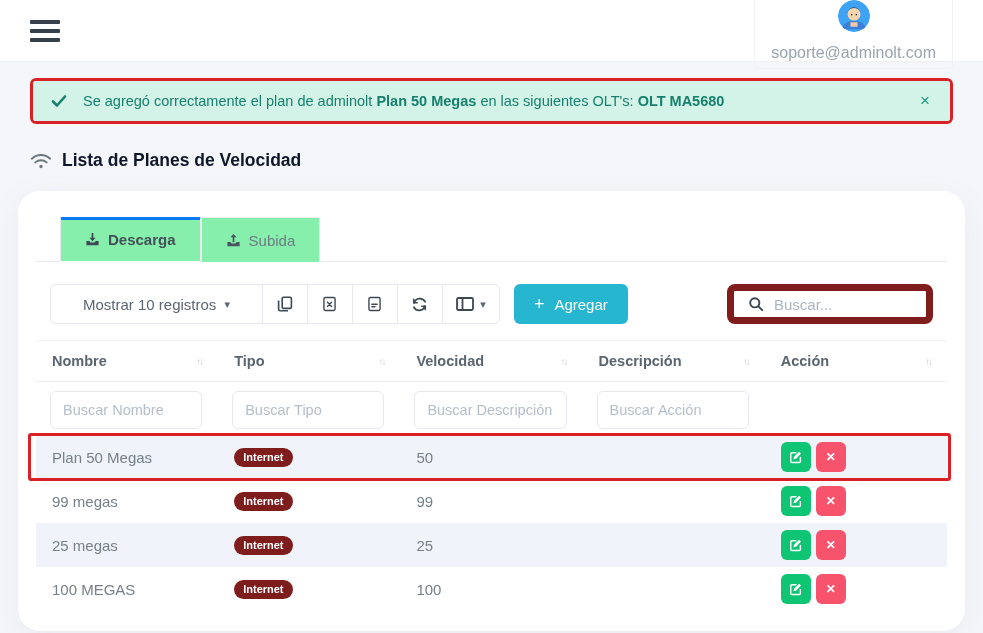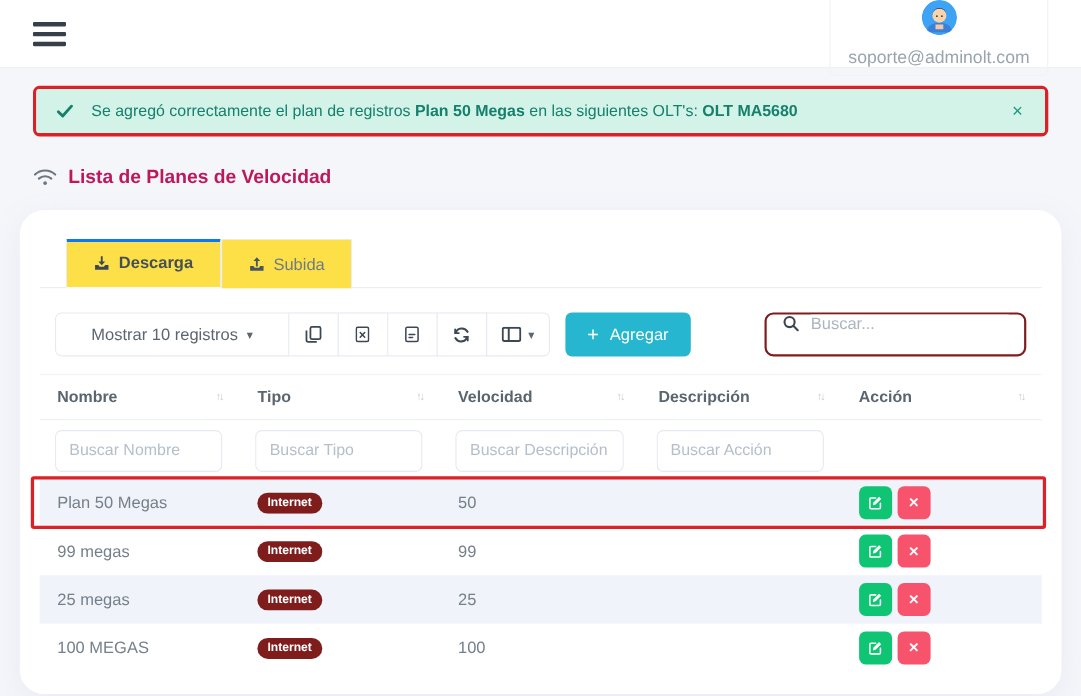--- a/index.html
+++ b/index.html
@@ -32,36 +32,36 @@
     background:#d3f3e9; border-radius:3px; display:flex; align-items:center;
     padding:10px 18px; color:#16806c; font-size:14.5px;
   }
   .alert .msg { flex:1; margin-left:16px; }
   .alert b { font-weight:700; }
   .alert-close { color:#1d9a84; font-size:17px; cursor:pointer; padding:0 2px; }
 
   
   .page-title-row {
     display:flex; align-items:center; gap:10px; margin:26px 30px 20px;
-    color:#be185d; font-size:17.5px; font-weight:700;
+    color:#0f172a; font-size:17.5px; font-weight:700;
   }
 
   
   .card {
     background:#fff; margin:0 18px; border-radius:22px;
     box-shadow:0 8px 28px rgba(140,152,164,.10);
     padding:26px 18px 20px; min-height:440px;
   }
 
   
   .tabs { display:flex; border-bottom:1px solid #e8ecf1; padding-left:24px; }
   .tab {
     display:flex; align-items:center; gap:8px; font-size:15px; cursor:pointer;
     padding:13px 24px; border:1px solid #e8ecf1; border-bottom:none;
-    color:#6f7a84; background:#fde047; border-radius:2px 2px 0 0; margin-bottom:-1px;
+    color:#6f7a84; background:#86efac; border-radius:2px 2px 0 0; margin-bottom:-1px;
   }
   .tab.active {
     border-top:3px solid #0b78f5; padding-top:11px;
     color:#444f59; font-weight:700; border-bottom:1px solid #fff;
   }
   .tab svg { flex:none; }
 
   
   .toolbar { display:flex; align-items:center; margin:22px 14px 0; }
   .btn-group { display:flex; }
@@ -77,22 +77,22 @@
   .gbtn.icon-caret { width:58px; gap:6px; }
   .caret { font-size:11px; color:#5c6670; }
   .add-btn {
     margin-left:14px; background:#26b6cf; color:#fff; border:none; cursor:pointer;
     height:40px; padding:0 20px; border-radius:6px; font-size:15px;
     display:flex; align-items:center; gap:10px;
     font-family:inherit;
   }
   .add-btn .plus { font-size:18px; font-weight:400; line-height:1; }
   .search-wrap {
-    margin-left:auto; display:flex; align-items:flex-start; gap:10px;
-    border:2px solid #7f1d1d; border-radius:8px; height:40px; width:238px; padding:0 14px;
+    margin-left:auto; display:flex; align-items:center; gap:10px;
+    border:7px solid #7f1d1d; border-radius:8px; height:40px; width:206px; padding:0 14px;
     background:#fff;
   }
   .search-wrap input {
     border:none; outline:none; flex:1; font-size:15px; color:#5c6670; width:100%;
     font-family:inherit;
   }
   .search-wrap input::placeholder { color:#aab5c0; }
 
   
   .tablezone { margin-top:16px; }
@@ -156,21 +156,21 @@
     <span class="useremail">soporte@adminolt.com</span>
   </div>
 </header>
 
 <div class="annotation-box">
   <div class="alert">
     <svg width="16" height="16" viewBox="0 0 16 16" fill="none" stroke="#16806c" stroke-width="2.6" stroke-linecap="round" stroke-linejoin="round">
         <path d="M2 8.5l4 4L14 3.5"></path>
       </svg>
     <span class="msg">
-      <span>Se agregó correctamente el plan de registros</span>
+      <span>Se agregó correctamente el plan de adminolt</span>
       <b>Plan 50 Megas</b>
       <span>en las siguientes OLT's:</span>
       <b>OLT MA5680</b>
     </span>
     <span class="alert-close">×</span>
   </div>
 </div>
 
 <div class="page-title-row">
   <svg width="22" height="18" viewBox="0 0 24 19" fill="none" stroke="#6e7780" stroke-width="2.1" stroke-linecap="round">

